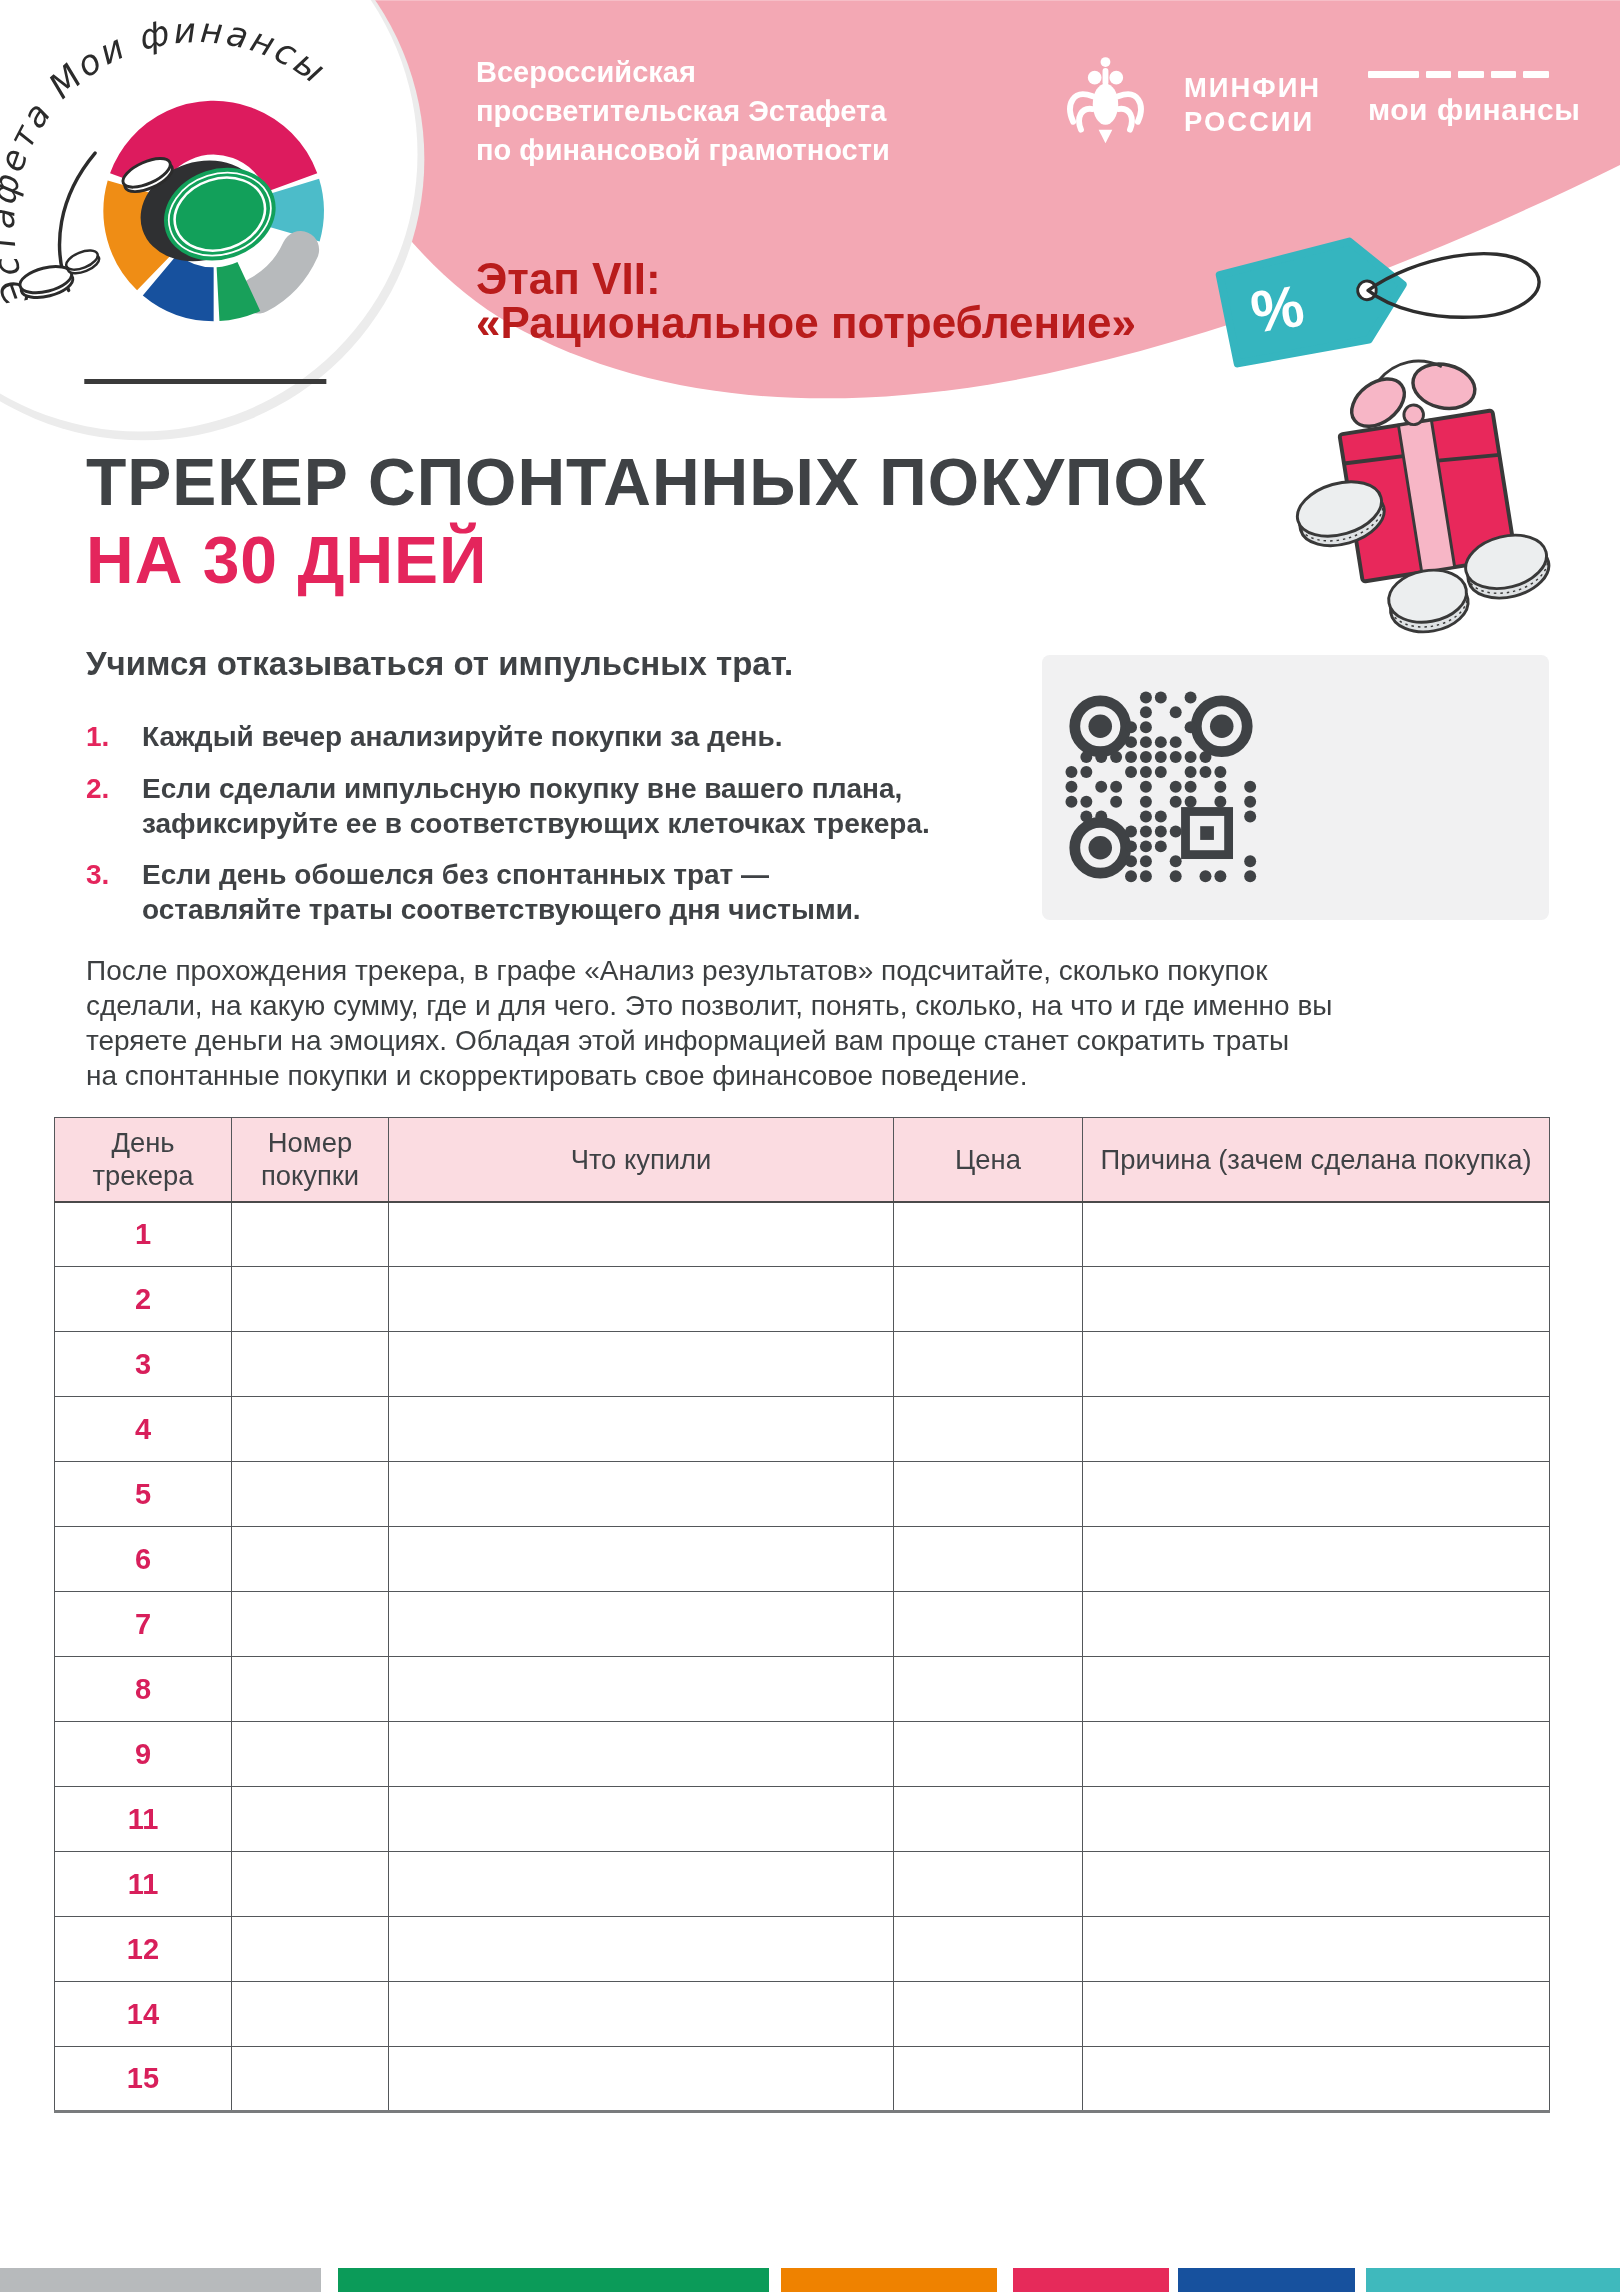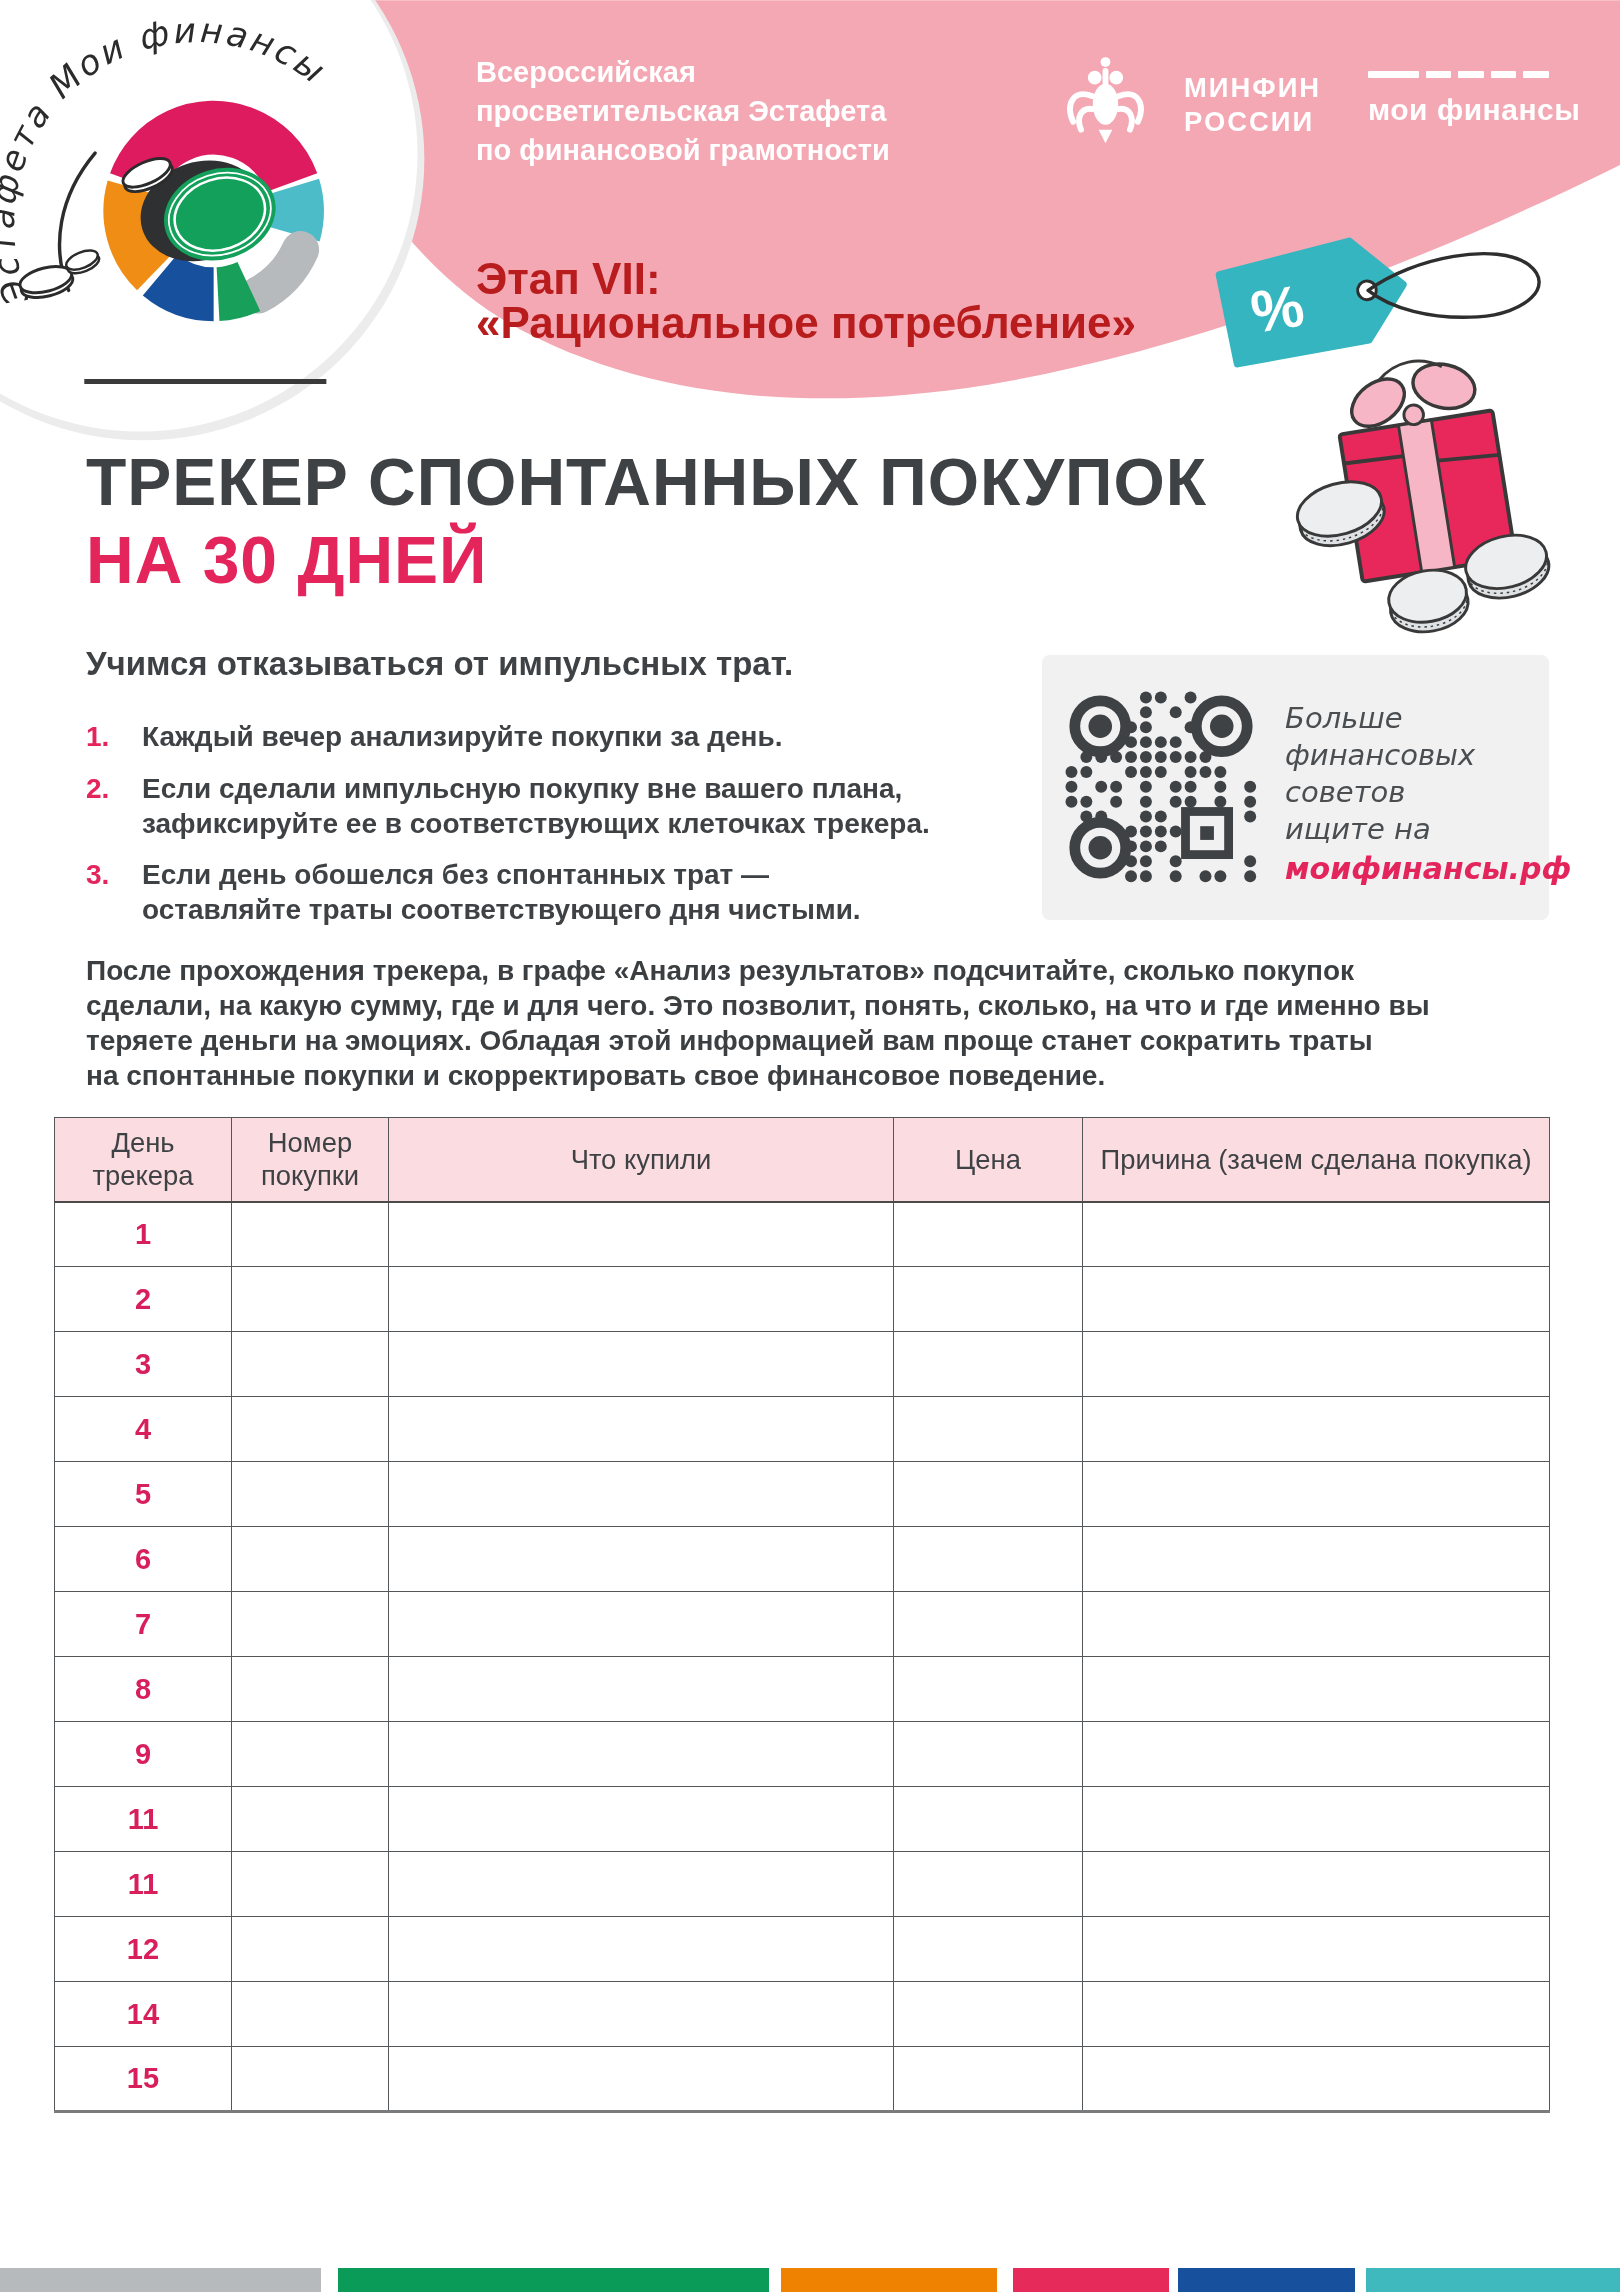--- a/index.html
+++ b/index.html
@@ -36,21 +36,21 @@
   .instr-lines { color:#3f4245; }
 
   .qr-panel { position:absolute; left:1042px; top:655px; z-index:2; width:507px; height:265px;
               background:#f1f1f2; border-radius:7.8px; }
   .qr-code { position:absolute; left:21.6px; top:35px; }
   .qr-text { position:absolute; left:243px; top:45px; font-family:"DejaVu Sans", sans-serif;
              font-style:italic; font-size:29px; line-height:37px; color:#4b4e50; }
   .qr-link { margin-top:2px; font-size:30px; font-weight:700; color:#e4255c; }
 
   .paragraph { position:absolute; left:86px; top:953px; z-index:2;
-               font-size:28px; font-weight:700; line-height:35px; color:#3c3f41; }
+               font-size:28px; font-weight:400; line-height:35px; color:#3c3f41; }
 
   table.tracker { position:absolute; left:54px; top:1117px; z-index:2; width:1495px;
                   border-collapse:collapse; table-layout:fixed;
                   border-bottom:3.9px solid #797b7d; }
   table.tracker th { background:#fbdce1; height:84px; font-size:27.4px; font-weight:400;
                      color:#3f4245; text-align:center; vertical-align:middle; line-height:33px;
                      border:1.5px solid #54575a; border-bottom:2.9px solid #4a4a4a; padding:0 9.8px; }
   table.tracker td { height:65px; border:1.5px solid #54575a; background:#ffffff; }
   table.tracker td.day { text-align:center; vertical-align:middle;
                          font-size:29px; font-weight:700; color:#d81f5b; }
@@ -291,29 +291,20 @@
           <circle cx="159.6" cy="98.8" r="6.1"></circle>
           <circle cx="159.6" cy="114.0" r="6.1"></circle>
           <circle cx="159.6" cy="190.0" r="6.1"></circle>
           <circle cx="190.0" cy="98.8" r="6.1"></circle>
           <circle cx="190.0" cy="114.0" r="6.1"></circle>
           <circle cx="190.0" cy="129.2" r="6.1"></circle>
           <circle cx="190.0" cy="174.8" r="6.1"></circle>
           <circle cx="190.0" cy="190.0" r="6.1"></circle>
         </g>
     </svg>
-    <div class="qr-text">
-      <div id="qr-lines">
-          <div>Больше</div>
-          <div>финансовых</div>
-          <div>советов</div>
-          <div>ищите на</div>
-        </div>
-      <div class="qr-link">моифинансы.рф</div>
-    </div>
   </div>
 
   <div class="paragraph" id="para-lines">
       <div>После прохождения трекера, в графе «Анализ результатов» подсчитайте, сколько покупок</div>
       <div>сделали, на какую сумму, где и для чего. Это позволит, понять, сколько, на что и где именно вы</div>
       <div>теряете деньги на эмоциях. Обладая этой информацией вам проще станет сократить траты</div>
       <div>на спонтанные покупки и скорректировать свое финансовое поведение.</div>
     </div>
 
   <table class="tracker">

